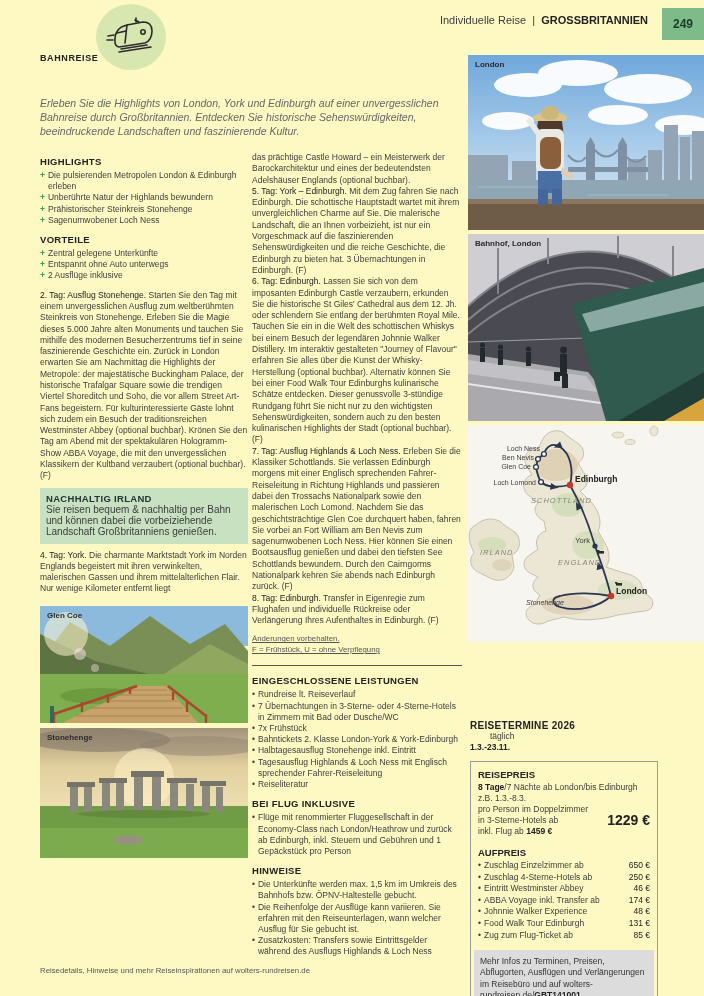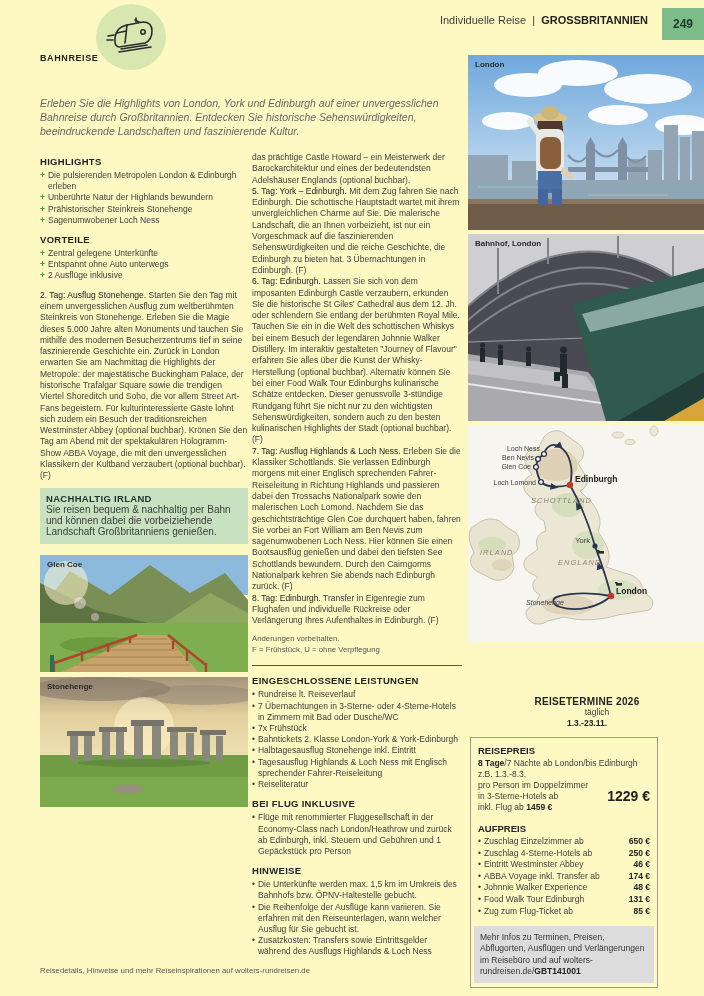--- a/index.html
+++ b/index.html
@@ -20,42 +20,42 @@
   .sechead{font-size:9.5px;font-weight:bold;color:#222;letter-spacing:.3px;margin:0 0 3px 0;}
   .plist{margin:0 0 8px 0;padding:0;list-style:none;font-size:8.5px;line-height:11.2px;}
   .plist li{display:flex;gap:3px;}
   .plus{color:#3f9b55;font-weight:bold;flex:0 0 auto;}
   .dot{color:#3c3c3c;flex:0 0 auto;}
   .bodytxt{font-size:8.5px;line-height:11.3px;margin:0;}
   .bodytxt .lead{font-weight:normal;color:#222;}
   .eco{background:#c8e1c0;padding:5px 6px 6px;margin:6px 0;}
   .eco .ecotitle{font-size:9.5px;font-weight:bold;color:#233;letter-spacing:.3px;}
   .eco .ecotext{font-size:10px;line-height:11.3px;}
-  .notes{font-size:7.8px;line-height:10.5px;color:#555;margin-top:8px;}
+  .notes{font-size:7.8px;line-height:10.5px;color:#555;margin-top:8px;text-decoration:underline;}
   .rule{border:none;border-top:1px solid #555;margin:10px 0 9px;}
   
   .photo{position:relative;overflow:hidden;}
   .photo .plabel{position:absolute;top:5px;left:7px;font-size:8px;font-weight:bold;color:#2b2b2b;z-index:3;}
   .photo svg{display:block;}
   .lp{margin-top:11px;}
   
   .rphoto{margin-bottom:4px;}
   .mapbox{position:relative;margin-bottom:0;}
-  .termine{margin-top:54px;padding-left:2px;text-align:center;}
+  .termine{margin-top:78px;padding-left:2px;}
   .termine .t1{font-size:10px;font-weight:bold;color:#222;letter-spacing:.3px;}
   .termine .t2{font-size:8.5px;line-height:11px;padding-left:20px;}
   .termine .t3{font-size:8.5px;font-weight:bold;color:#222;}
   .pricebox{margin-top:9px;margin-left:2px;width:172px;border:1px solid #9a9a9a;padding:7px 7px 4px;}
   .pricebox .ph{font-size:9.5px;font-weight:bold;color:#222;margin-bottom:2px;}
   .pb-line{font-size:8.5px;line-height:11px;}
   .pb-amt-row{display:flex;justify-content:space-between;align-items:flex-end;font-size:8.5px;line-height:11px;}
   .bigprice{font-size:14px;font-weight:bold;color:#222;}
   .sur{margin-top:10px;}
   .surrow{display:flex;justify-content:space-between;font-size:8.5px;line-height:11.6px;}
-  .surrow .sp{font-weight:bold;color:#222;}
+  .surrow .sp{font-weight:normal;color:#222;}
   .surrow .sl{display:flex;gap:3px;}
   .infobox{background:#dcdcdc;margin:9px -4px 0;padding:6px 6px;font-size:8.5px;line-height:11.2px;color:#333;}
   .infobox b{color:#222;}
   .footer{position:absolute;left:40px;top:966px;font-size:7.8px;color:#555;}
   .b{font-weight:bold;color:#222;}
 </style>
 </head>
 <body>
 
 <div class="page">
@@ -123,20 +123,21 @@
         </li>
     </ul>
 
     <p class="bodytxt"><span class="lead">2. Tag: Ausflug Stonehenge.</span> <span>Starten Sie den Tag mit einem unvergesslichen Ausflug zum weltberühmten Steinkreis von Stonehenge. Erleben Sie die Magie dieses 5.000 Jahre alten Monuments und tauchen Sie mithilfe des modernen Besucherzentrums tief in seine faszinierende Geschichte ein. Zurück in London erwarten Sie am Nachmittag die Highlights der Metropole: der majestätische Buckingham Palace, der historische Trafalgar Square sowie die trendigen Viertel Shoreditch und Soho, die vor allem Street Art-Fans begeistern. Für kulturinteressierte Gäste lohnt sich zudem ein Besuch der traditionsreichen Westminster Abbey (optional buchbar). Krönen Sie den Tag am Abend mit der spektakulären Hologramm-Show ABBA Voyage, die mit den unvergesslichen Klassikern der Kultband verzaubert (optional buchbar). (F)</span></p>
 
     <div class="eco">
       <div class="ecotitle">NACHHALTIG IRLAND</div>
       <div class="ecotext">Sie reisen bequem &amp; nachhaltig per Bahn und können dabei die vorbeiziehende Landschaft Großbritanniens genießen.</div>
     </div>
 
+    <p class="bodytxt"><span class="lead">4. Tag: York.</span> <span>Die charmante Marktstadt York im Norden Englands begeistert mit ihren verwinkelten, malerischen Gassen und ihrem mittelalterlichen Flair. Nur wenige Kilometer entfernt liegt</span></p>
 
     <div class="photo lp" style="width:208px;height:117px;">
       <div class="plabel">Glen Coe</div>
       <svg width="208" height="117" viewBox="0 0 208 117">
         <rect width="208" height="40" fill="#8cbadd"></rect>
         <path d="M0 55 L30 16 L70 40 L110 10 L150 38 L185 18 L208 45 L208 75 L0 75 Z" fill="#7a8f55"></path>
         <path d="M0 70 L0 28 L55 55 L125 72 Z" fill="#5e7342"></path>
         <path d="M118 72 L170 38 L208 58 L208 85 L118 85 Z" fill="#8fa75e"></path>
         <rect y="68" width="208" height="49" fill="#7fae4e"></rect>
         <ellipse cx="60" cy="90" rx="40" ry="8" fill="#6d9c3f"></ellipse>

